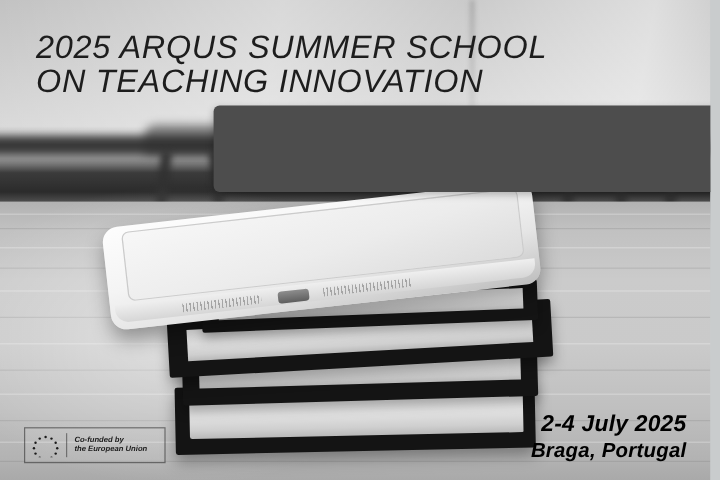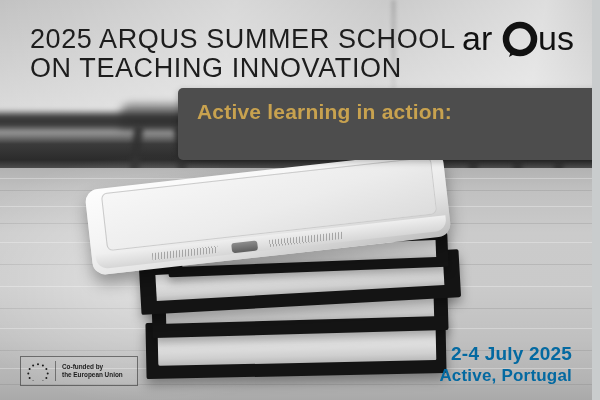--- a/index.html
+++ b/index.html
@@ -1,19 +1,19 @@
 <!DOCTYPE html>
 <html><head>
 <meta charset="utf-8">
 <style>
   html,body{margin:0;padding:0;}
   body{width:600px;height:400px;overflow:hidden;background:#c9cccd;
        font-family:"Liberation Sans",sans-serif;}
 
-  .poster{position:relative;width:592px;height:400px;overflow:hidden;}
+  .poster{position:relative;width:592px;height:400px;overflow:hidden;font-style:italic;}
 
   
   .photo{position:absolute;inset:0;overflow:hidden;
     background:linear-gradient(180deg,#b9bcbd 0%,#c6c9ca 14%,#d2d4d4 26%,#cfd1d1 30%,#9a9c9c 33%,#3a3b3b 36%,#2a2b2b 40%,#6e7070 44%,#9fa1a1 47%,#b7b9b9 52%,#c6c7c6 60%,#cfd0cf 72%,#c4c5c4 86%,#b6b7b6 100%);
     filter:grayscale(1);}
 
   
   .wall-sheen{position:absolute;left:0;top:0;width:600px;height:120px;
     background:linear-gradient(100deg,rgba(255,255,255,.10) 0%,rgba(255,255,255,.42) 38%,rgba(255,255,255,.22) 62%,rgba(255,255,255,.50) 88%,rgba(255,255,255,.18) 100%);}
   .wall-seam{position:absolute;left:392px;top:0;width:3px;height:118px;
@@ -101,21 +101,21 @@
   
   .banner{position:absolute;left:178px;top:88px;width:422px;height:72px;
     background:#4d4d4d;border-radius:5px 0 0 5px;box-shadow:0 2px 6px rgba(0,0,0,.25);}
   .banner-txt{position:absolute;left:19px;top:11px;width:392px;
     color:#c8a24f;font-size:21px;line-height:25px;font-weight:700;letter-spacing:.2px;}
   .banner-txt .ln{display:block;white-space:nowrap;}
   .banner-txt .ln2{padding-left:12px;}
 
   
   .datebox{position:absolute;right:20px;bottom:14px;text-align:right;
-    color:#0369a1;font-weight:700;margin-left:44px;}
+    color:#000000;font-weight:700;margin-left:44px;}
   .date-l1{font-size:19px;line-height:22px;letter-spacing:.2px;white-space:nowrap;}
   .date-l2{font-size:17px;line-height:21px;letter-spacing:.2px;white-space:nowrap;}
 
   
   .eu{position:absolute;left:20px;bottom:14px;width:116px;height:28px;
     border:1px solid rgba(35,35,35,.55);display:flex;align-items:center;
     background:rgba(255,255,255,.05);}
   .eu-stars{width:34px;height:26px;display:flex;align-items:center;justify-content:center;}
   .eu-div{width:1px;height:20px;background:rgba(35,35,35,.5);}
   .eu-txt{padding-left:6px;font-size:6.4px;line-height:8.4px;font-weight:700;color:#1b1b1b;}
@@ -183,40 +183,31 @@
     </div>
   </div>
 
   <div class="header">
     <div class="title">
       <span class="ln">2025 ARQUS SUMMER SCHOOL</span>
       <span class="ln">ON TEACHING INNOVATION</span>
     </div>
 
     <div class="logo">
-      <div class="logo-word">
-        <svg width="122" height="38" viewBox="0 0 122 38">
-          <text x="0" y="30" font-family="Liberation Sans, sans-serif" font-size="34" font-weight="400" fill="#111">ar</text>
-          <circle cx="58" cy="19" r="14" fill="none" stroke="#111" stroke-width="6.5"></circle>
-          <path d="M50 28 L47 37 L58 31 Z" fill="#111"></path>
-          <text x="76" y="30" font-family="Liberation Sans, sans-serif" font-size="34" font-weight="400" fill="#111">us</text>
-        </svg>
-      </div>
     </div>
   </div>
 
   <div class="banner">
     <div class="banner-txt">
-      <span class="ln">Active learning in action:</span>
     </div>
   </div>
 
   <div class="datebox">
     <div class="date-l1">2-4 July 2025</div>
-    <div class="date-l2">Active, Portugal</div>
+    <div class="date-l2">Braga, Portugal</div>
   </div>
 
   <div class="eu">
     <div class="eu-stars">
       <svg width="26" height="20" viewBox="0 0 26 20">
         <g fill="#1b1b1b">
           <circle cx="13" cy="3.2" r="1"></circle>
             <circle cx="17.9" cy="4.5" r="1"></circle>
           <circle cx="21.4" cy="8" r="1"></circle>
             <circle cx="22.7" cy="12.5" r="1"></circle>

